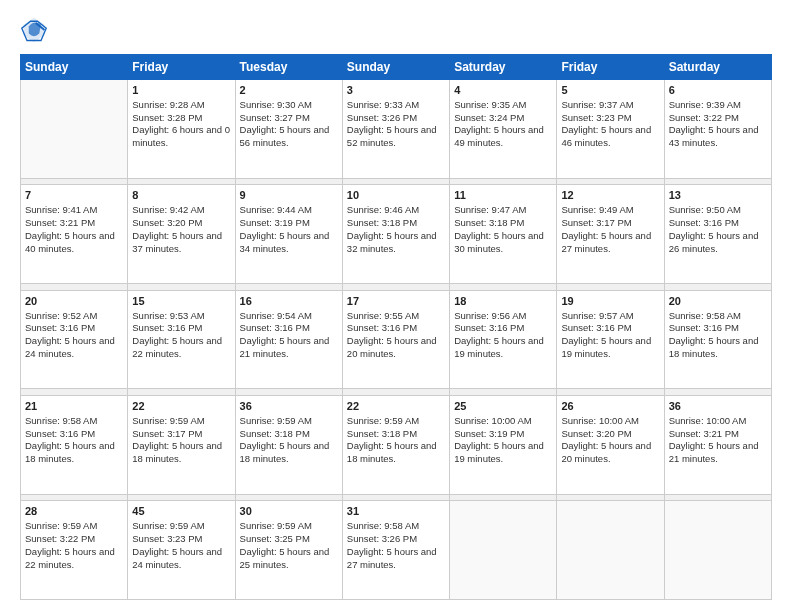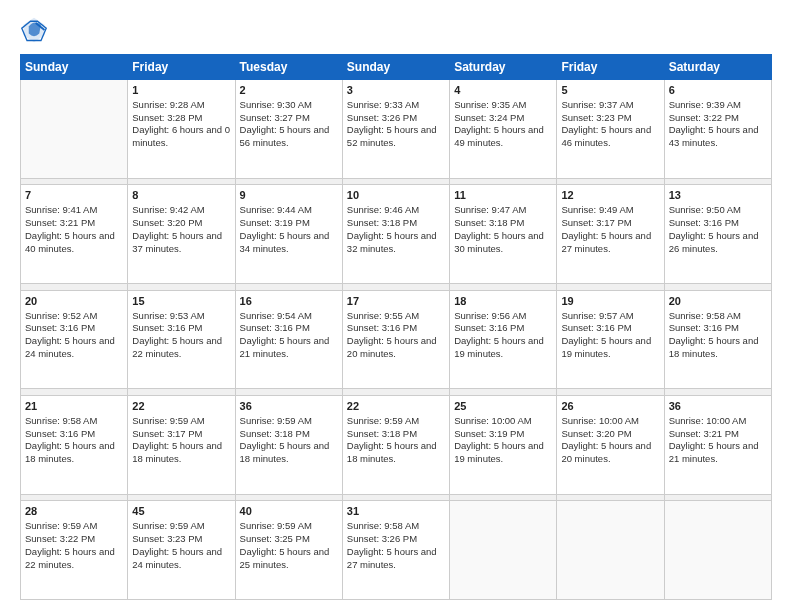--- a/index.html
+++ b/index.html
@@ -203,21 +203,21 @@
           <td></td>
           <td></td>
           <td></td>
           <td></td>
           <td></td>
           <td></td>
         </tr>
         <tr>
           <td><span class="day-num">28</span><span>Sunrise: 9:59 AM<br>Sunset: 3:22 PM<br>Daylight: 5 hours and 22 minutes.</span></td>
           <td><span class="day-num">45</span><span>Sunrise: 9:59 AM<br>Sunset: 3:23 PM<br>Daylight: 5 hours and 24 minutes.</span></td>
-          <td><span class="day-num">40</span><span>Sunrise: 9:59 AM<br>Sunset: 3:25 PM<br>Daylight: 5 hours and 25 minutes.</span></td>
+          <td><span class="day-num">30</span><span>Sunrise: 9:59 AM<br>Sunset: 3:25 PM<br>Daylight: 5 hours and 25 minutes.</span></td>
           <td><span class="day-num">31</span><span>Sunrise: 9:58 AM<br>Sunset: 3:26 PM<br>Daylight: 5 hours and 27 minutes.</span></td>
           <td class="empty"></td>
           <td class="empty"></td>
           <td class="empty"></td>
         </tr>
       </tbody>
   </table>
 </div>
 
 </body></html>

